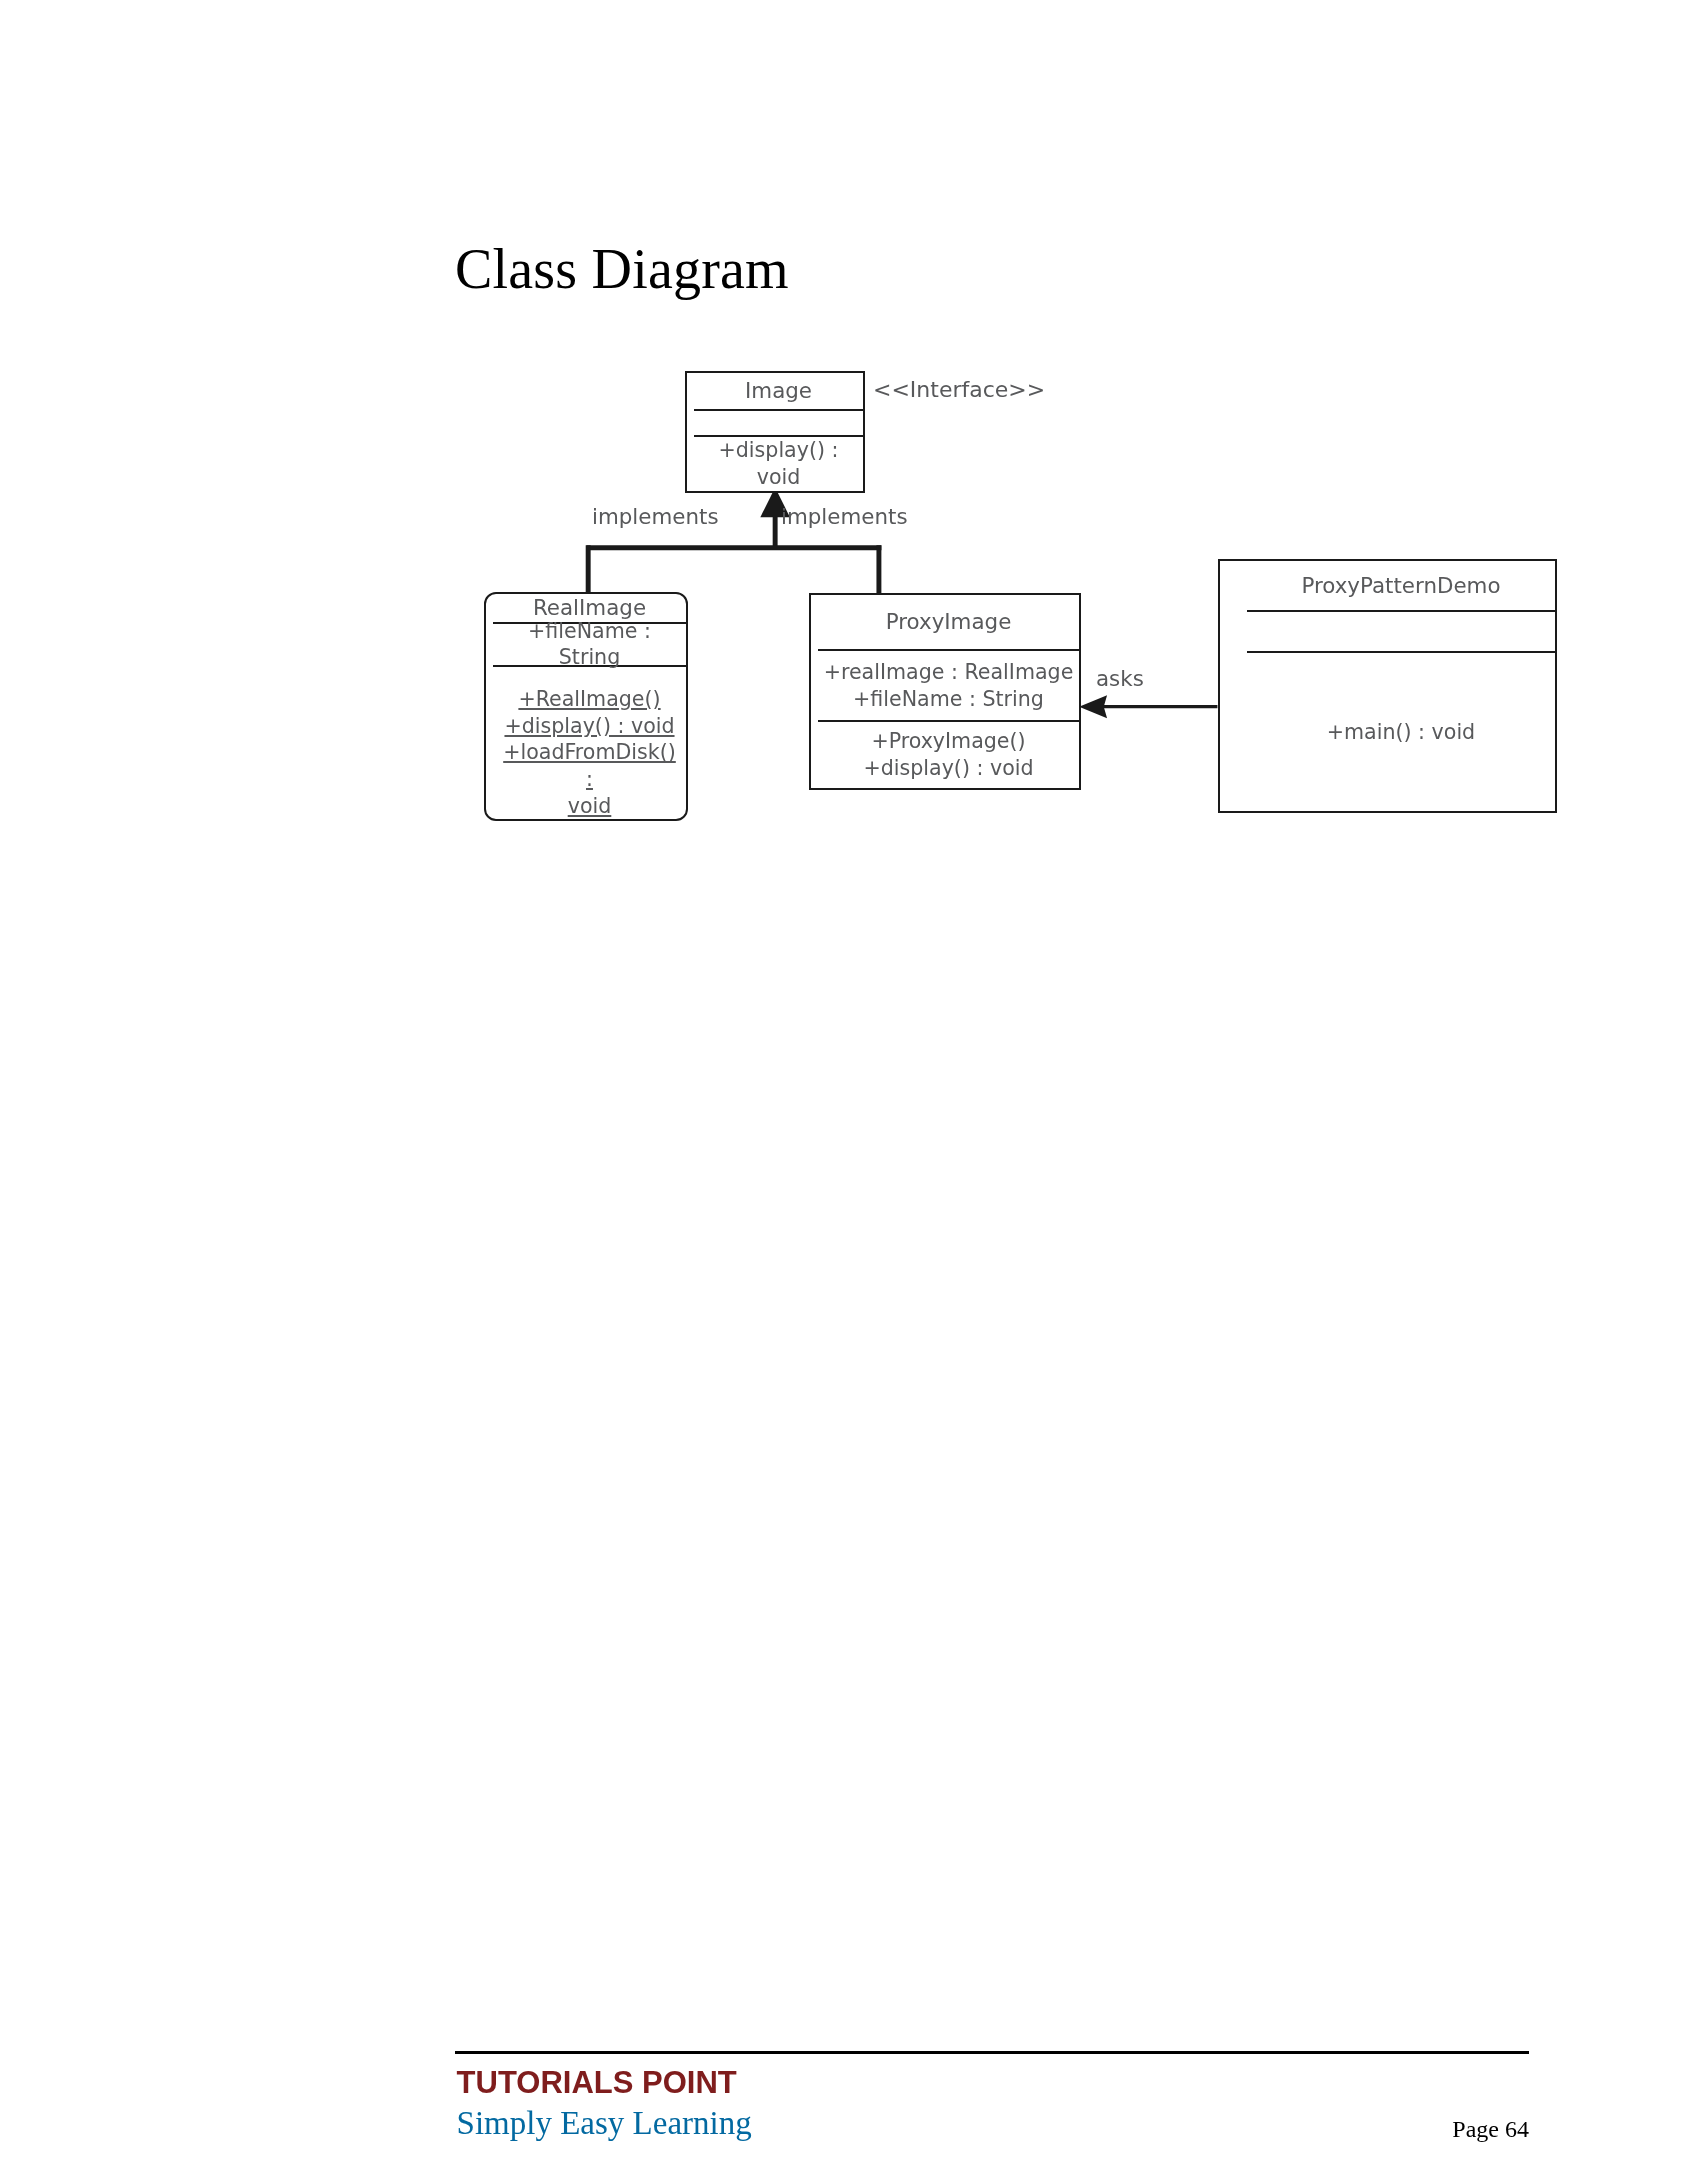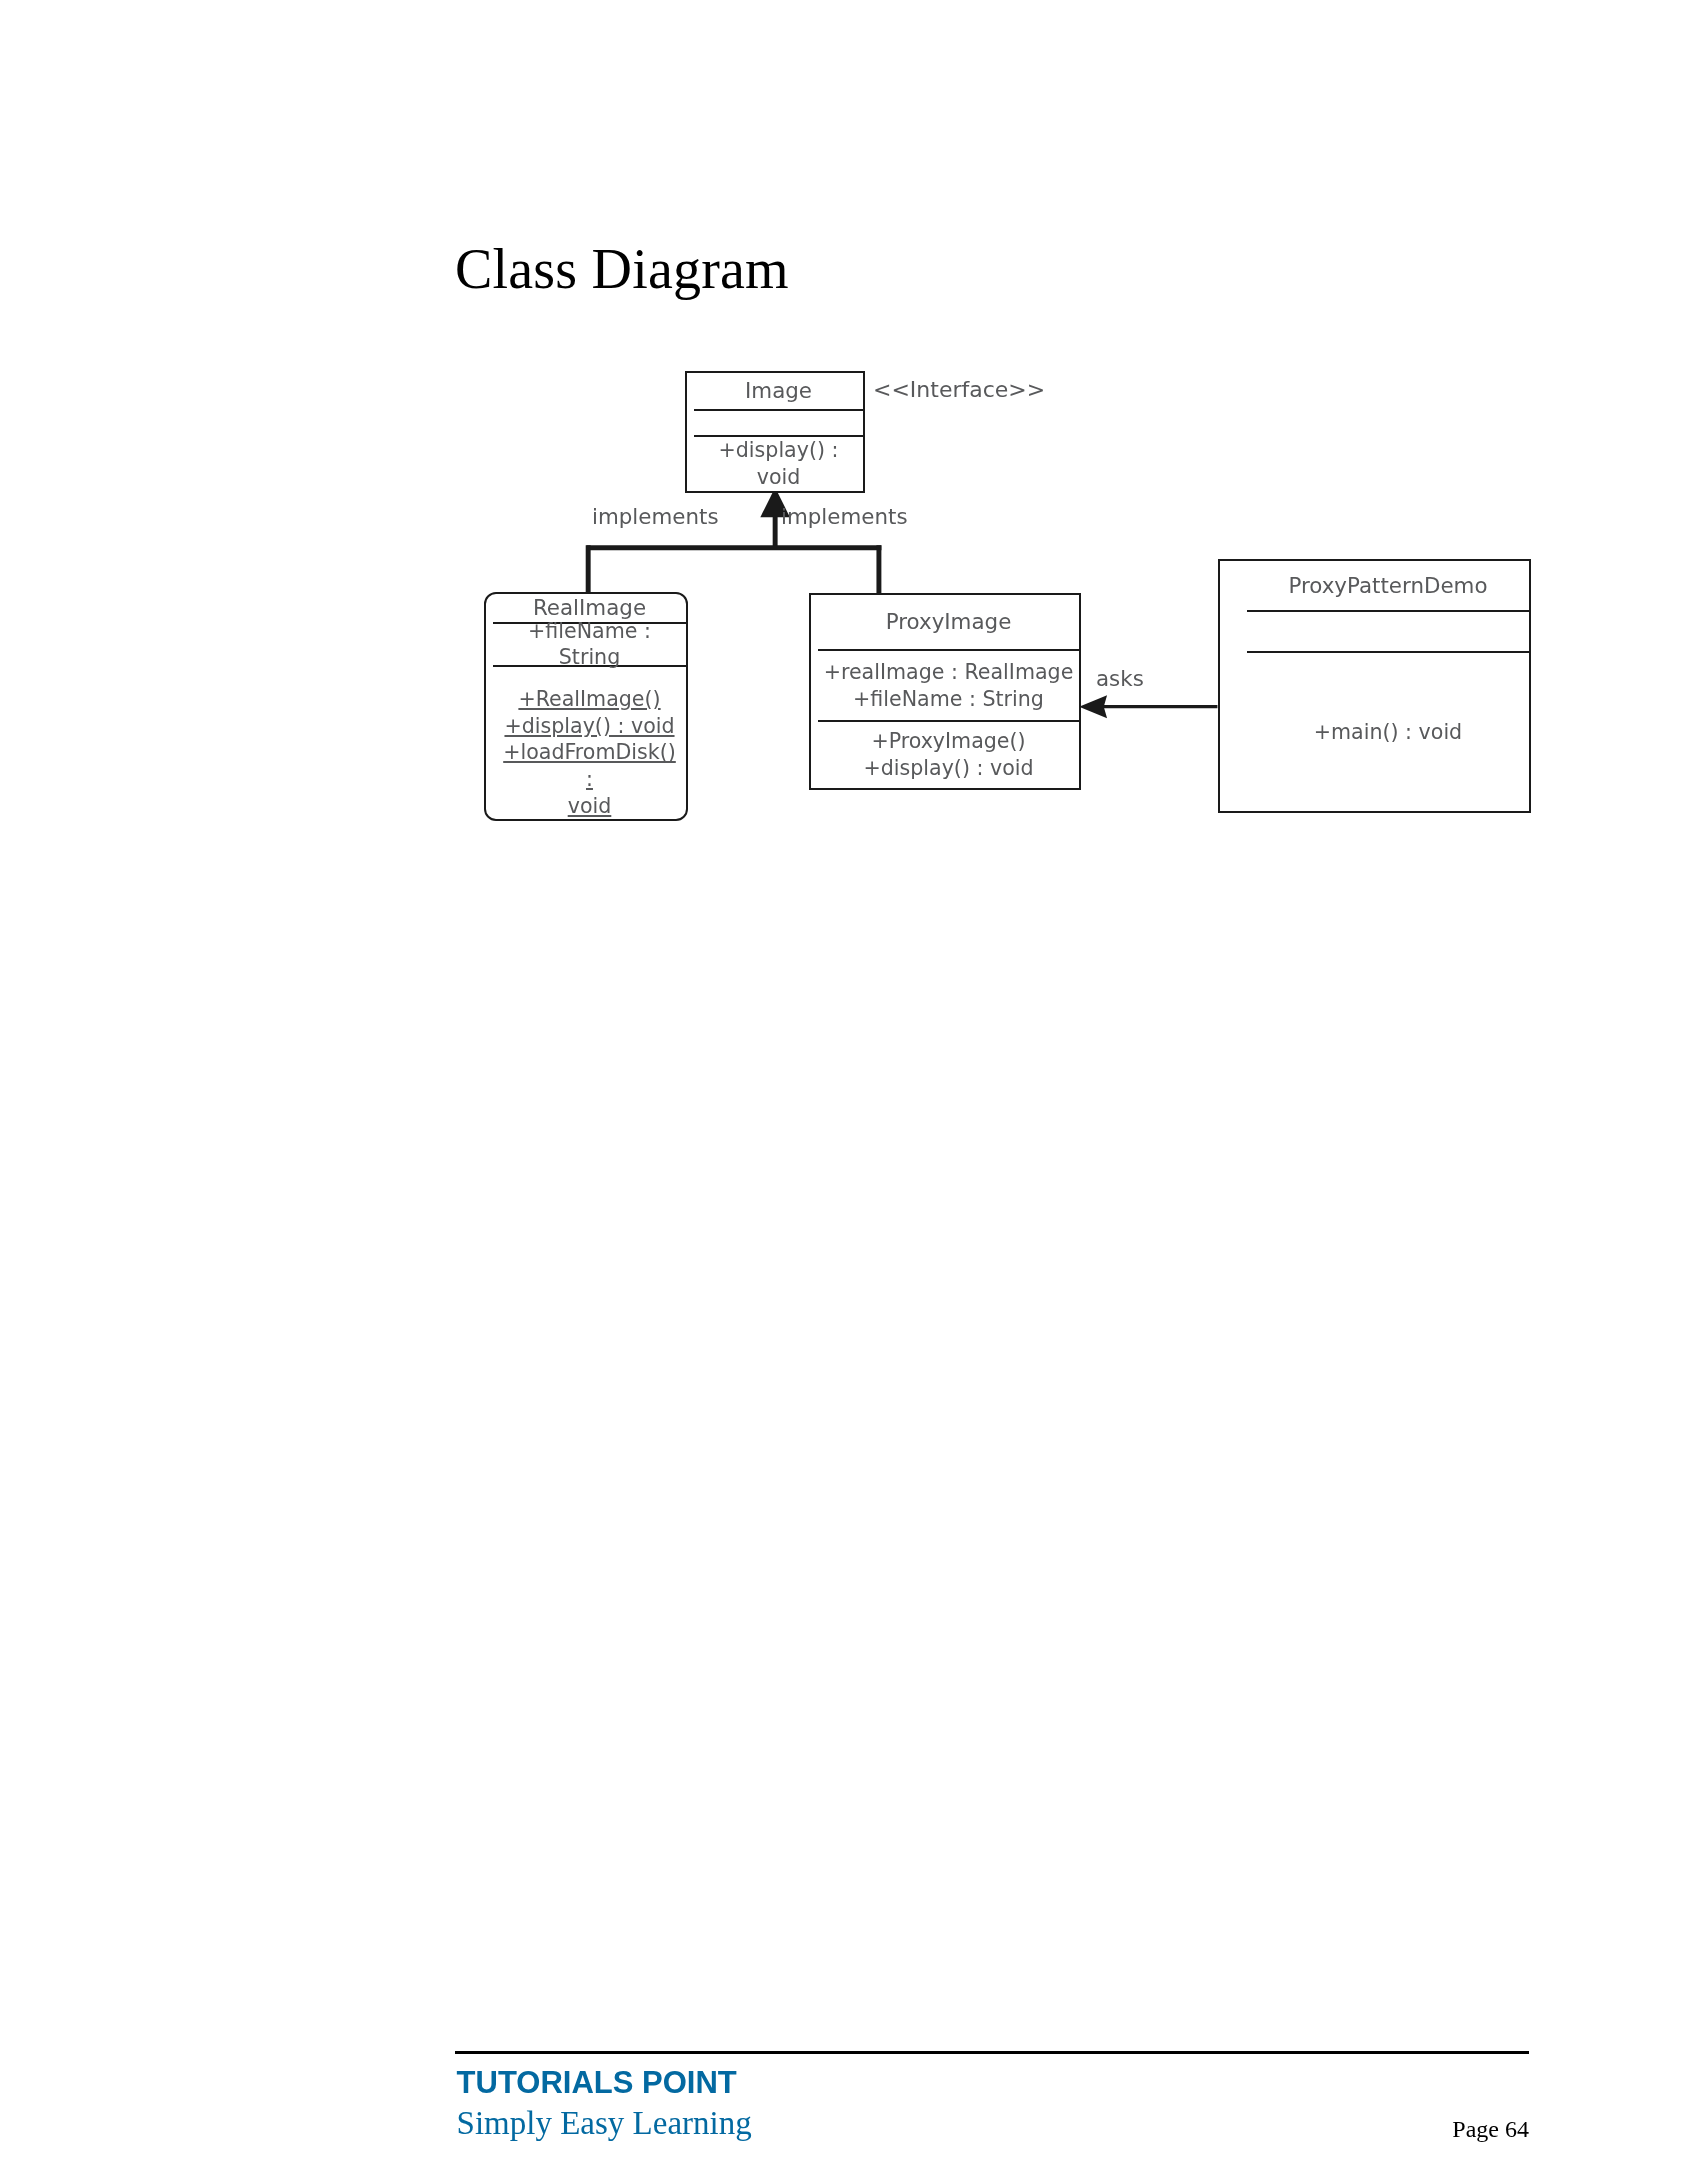--- a/index.html
+++ b/index.html
@@ -99,21 +99,21 @@
     height: 197px;
   }
   #box-proxyimage .r-title { height: 56px; }
   #box-proxyimage .r-attrs { height: 71px; }
   #box-proxyimage .r-methods { flex: 1 1 auto; padding-top: 0; }
 
   
   #box-demo {
     left: 1218px;
     top: 559px;
-    width: 313px;
+    width: 339px;
     height: 254px;
     padding-left: 20px;
   }
   #box-demo .r-title { height: 51px; }
   #box-demo .r-attrs { height: 41px; }
   #box-demo .r-methods { flex: 1 1 auto; }
 
   
   #stereotype-interface {
     position: absolute;
@@ -164,21 +164,21 @@
     margin-top: 11.5px;
     height: 91px;
   }
   #footer-brand {
     position: absolute;
     left: 1.6px;
     top: 0;
     font-family: "Liberation Sans", sans-serif;
     font-weight: bold;
     font-size: 31px;
-    color: #0369a1;
+    color: #7f1d1d;
     white-space: nowrap;
   }
   #footer-tagline {
     position: absolute;
     left: 1.6px;
     top: 40px;
     font-family: "Liberation Serif", serif;
     font-size: 33px;
     color: #0369a1;
     white-space: nowrap;

